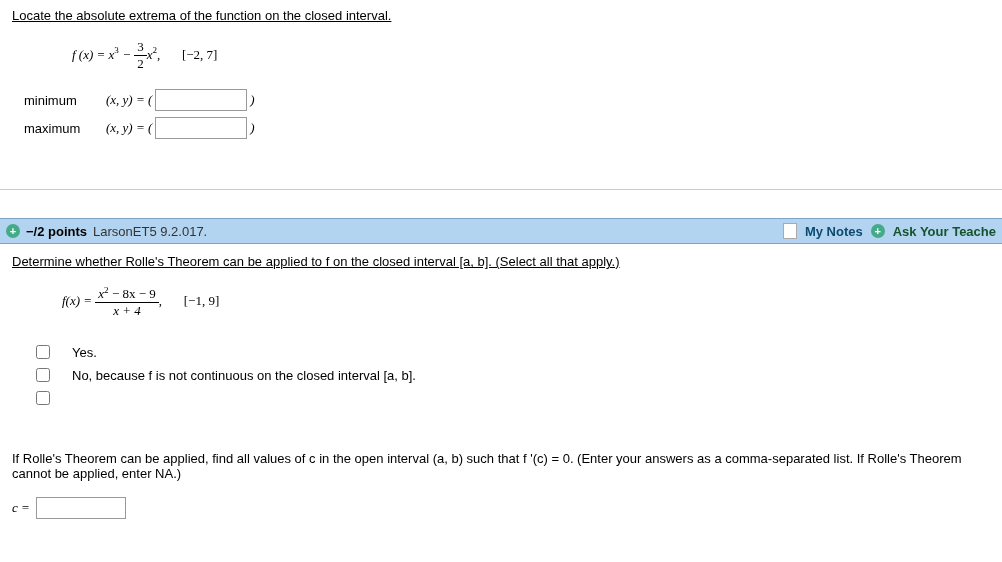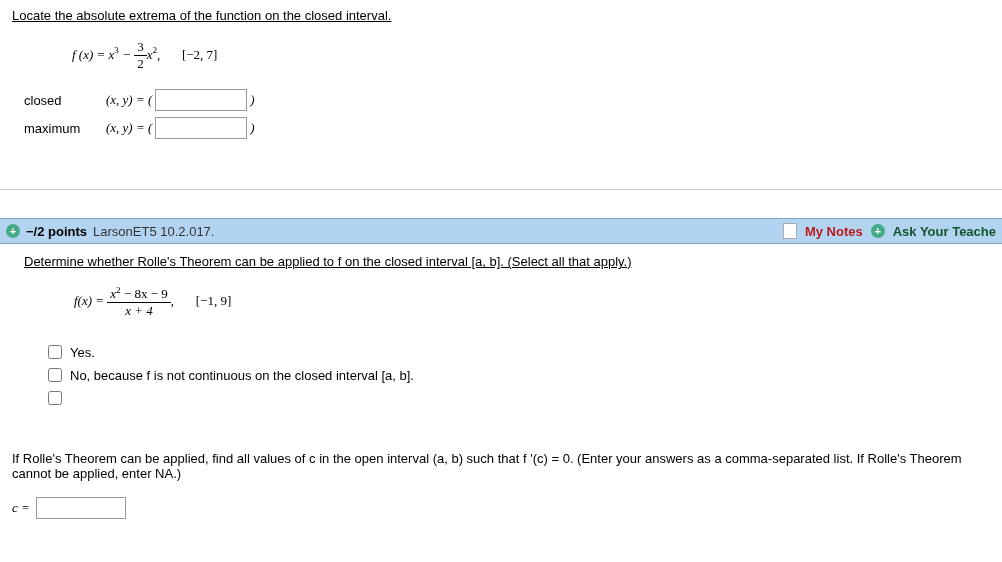--- a/index.html
+++ b/index.html
@@ -9,74 +9,74 @@
     .formula-block { padding: 8px 0 12px 60px; }
     .answer-row { display: flex; align-items: center; margin: 6px 0 6px 12px; }
     .label-col { width: 82px; }
     .eq-col { font-family: 'Times New Roman', serif; font-style: italic; }
     input.answer-input { border: 1px solid #999; height: 22px; width: 92px; margin: 0 3px; padding: 0 4px; font-size: 13px; }
     .divider { border-top: 1px solid #ccc; margin-top: 28px; }
     .q2-header { display: flex; align-items: center; justify-content: space-between; background: #b3d4f0; border-top: 1px solid #7aa5c4; border-bottom: 1px solid #7aa5c4; padding: 4px 6px; margin-top: 28px; }
     .q2-header-left { display: flex; align-items: center; gap: 6px; }
     .q2-header-right { display: flex; align-items: center; gap: 8px; }
     .plus-icon { display: inline-block; width: 14px; height: 14px; border-radius: 50%; background: #4a8; color: #fff; text-align: center; line-height: 14px; font-size: 11px; font-weight: bold; }
-    .my-notes { color: #b91c1c; font-weight: bold; }
+    .my-notes { color: #0c4a6e; font-weight: bold; }
     .ask-teacher { color: #14532d; font-weight: bold; }
     .points-text { font-weight: bold; }
     .exercise-ref { color: #333; }
     .note-icon { display: inline-block; width: 14px; height: 16px; border: 1px solid #aaa; background: #fff; position: relative; }
-    .q2-body { padding: 10px 24px; }
+    .q2-body { padding: 10px 12px; }
     .formula-block2 { padding: 8px 0 14px 50px; }
     .frac { display: inline-block; vertical-align: middle; text-align: center; font-family: 'Times New Roman', serif; font-style: italic; }
     .frac .num { display: block; border-bottom: 1px solid #000; padding: 0 3px; line-height: 1.2; }
     .frac .den { display: block; padding: 0 3px; line-height: 1.2; }
     .fn { font-family: 'Times New Roman', serif; font-style: italic; }
     .upn { font-style: normal; }
     .opts { padding: 4px 0 10px 24px; }
-    .opt-row { display: flex; align-items: center; gap: 8px; margin: 8px 0; }
+    .opt-row { display: flex; align-items: center; gap: 22px; margin: 8px 0; }
     .opt-row input[type=checkbox] { width: 14px; height: 14px; }
     .follow-up { padding: 18px 12px 6px; }
     .c-row { padding: 10px 12px; display: flex; align-items: center; font-family: 'Times New Roman', serif; font-style: italic; }
     .c-row input { border: 1px solid #999; height: 22px; width: 90px; margin-left: 6px; padding: 0 4px; font-size: 13px; }
     sup { font-size: 0.7em; }
   </style>
 </head>
 <body>
 
 <div class="q1">
   <div class="instruction">Locate the absolute extrema of the function on the closed interval.</div>
 
   <div class="formula-block">
     <span class="fn">f (x) = x</span><sup class="fn upn">3</sup><span class="fn"> − </span><span class="frac"><span class="num upn">3</span><span class="den upn">2</span></span><span class="fn">x</span><sup class="fn upn">2</sup><span class="fn upn">,</span>
     &nbsp;&nbsp;&nbsp;&nbsp;
     <span class="fn upn">[−2, 7]</span>
   </div>
 
   <div class="answer-row">
-    <span class="label-col">closed</span>
+    <span class="label-col">minimum</span>
     <span class="eq-col"><span>(x, y) = (</span></span>
     <input class="answer-input" type="text" style="">
     <span class="eq-col normal">)</span>
   </div>
 
   <div class="answer-row">
     <span class="label-col">maximum</span>
     <span class="eq-col"><span>(x, y) = (</span></span>
     <input class="answer-input" type="text" style="">
     <span class="eq-col normal">)</span>
   </div>
 </div>
 
 <div class="divider"></div>
 
 <div class="q2-header">
   <div class="q2-header-left">
     <span class="plus-icon">+</span>
     <span class="points-text">−/2 points</span>
-    <span class="exercise-ref">LarsonET5 10.2.017.</span>
+    <span class="exercise-ref">LarsonET5 9.2.017.</span>
   </div>
   <div class="q2-header-right">
     <span class="note-icon"></span>
     <span class="my-notes">My Notes</span>
     <span class="plus-icon">+</span>
     <span class="ask-teacher">Ask Your Teache</span>
   </div>
 </div>
 
 <div class="q2-body">

